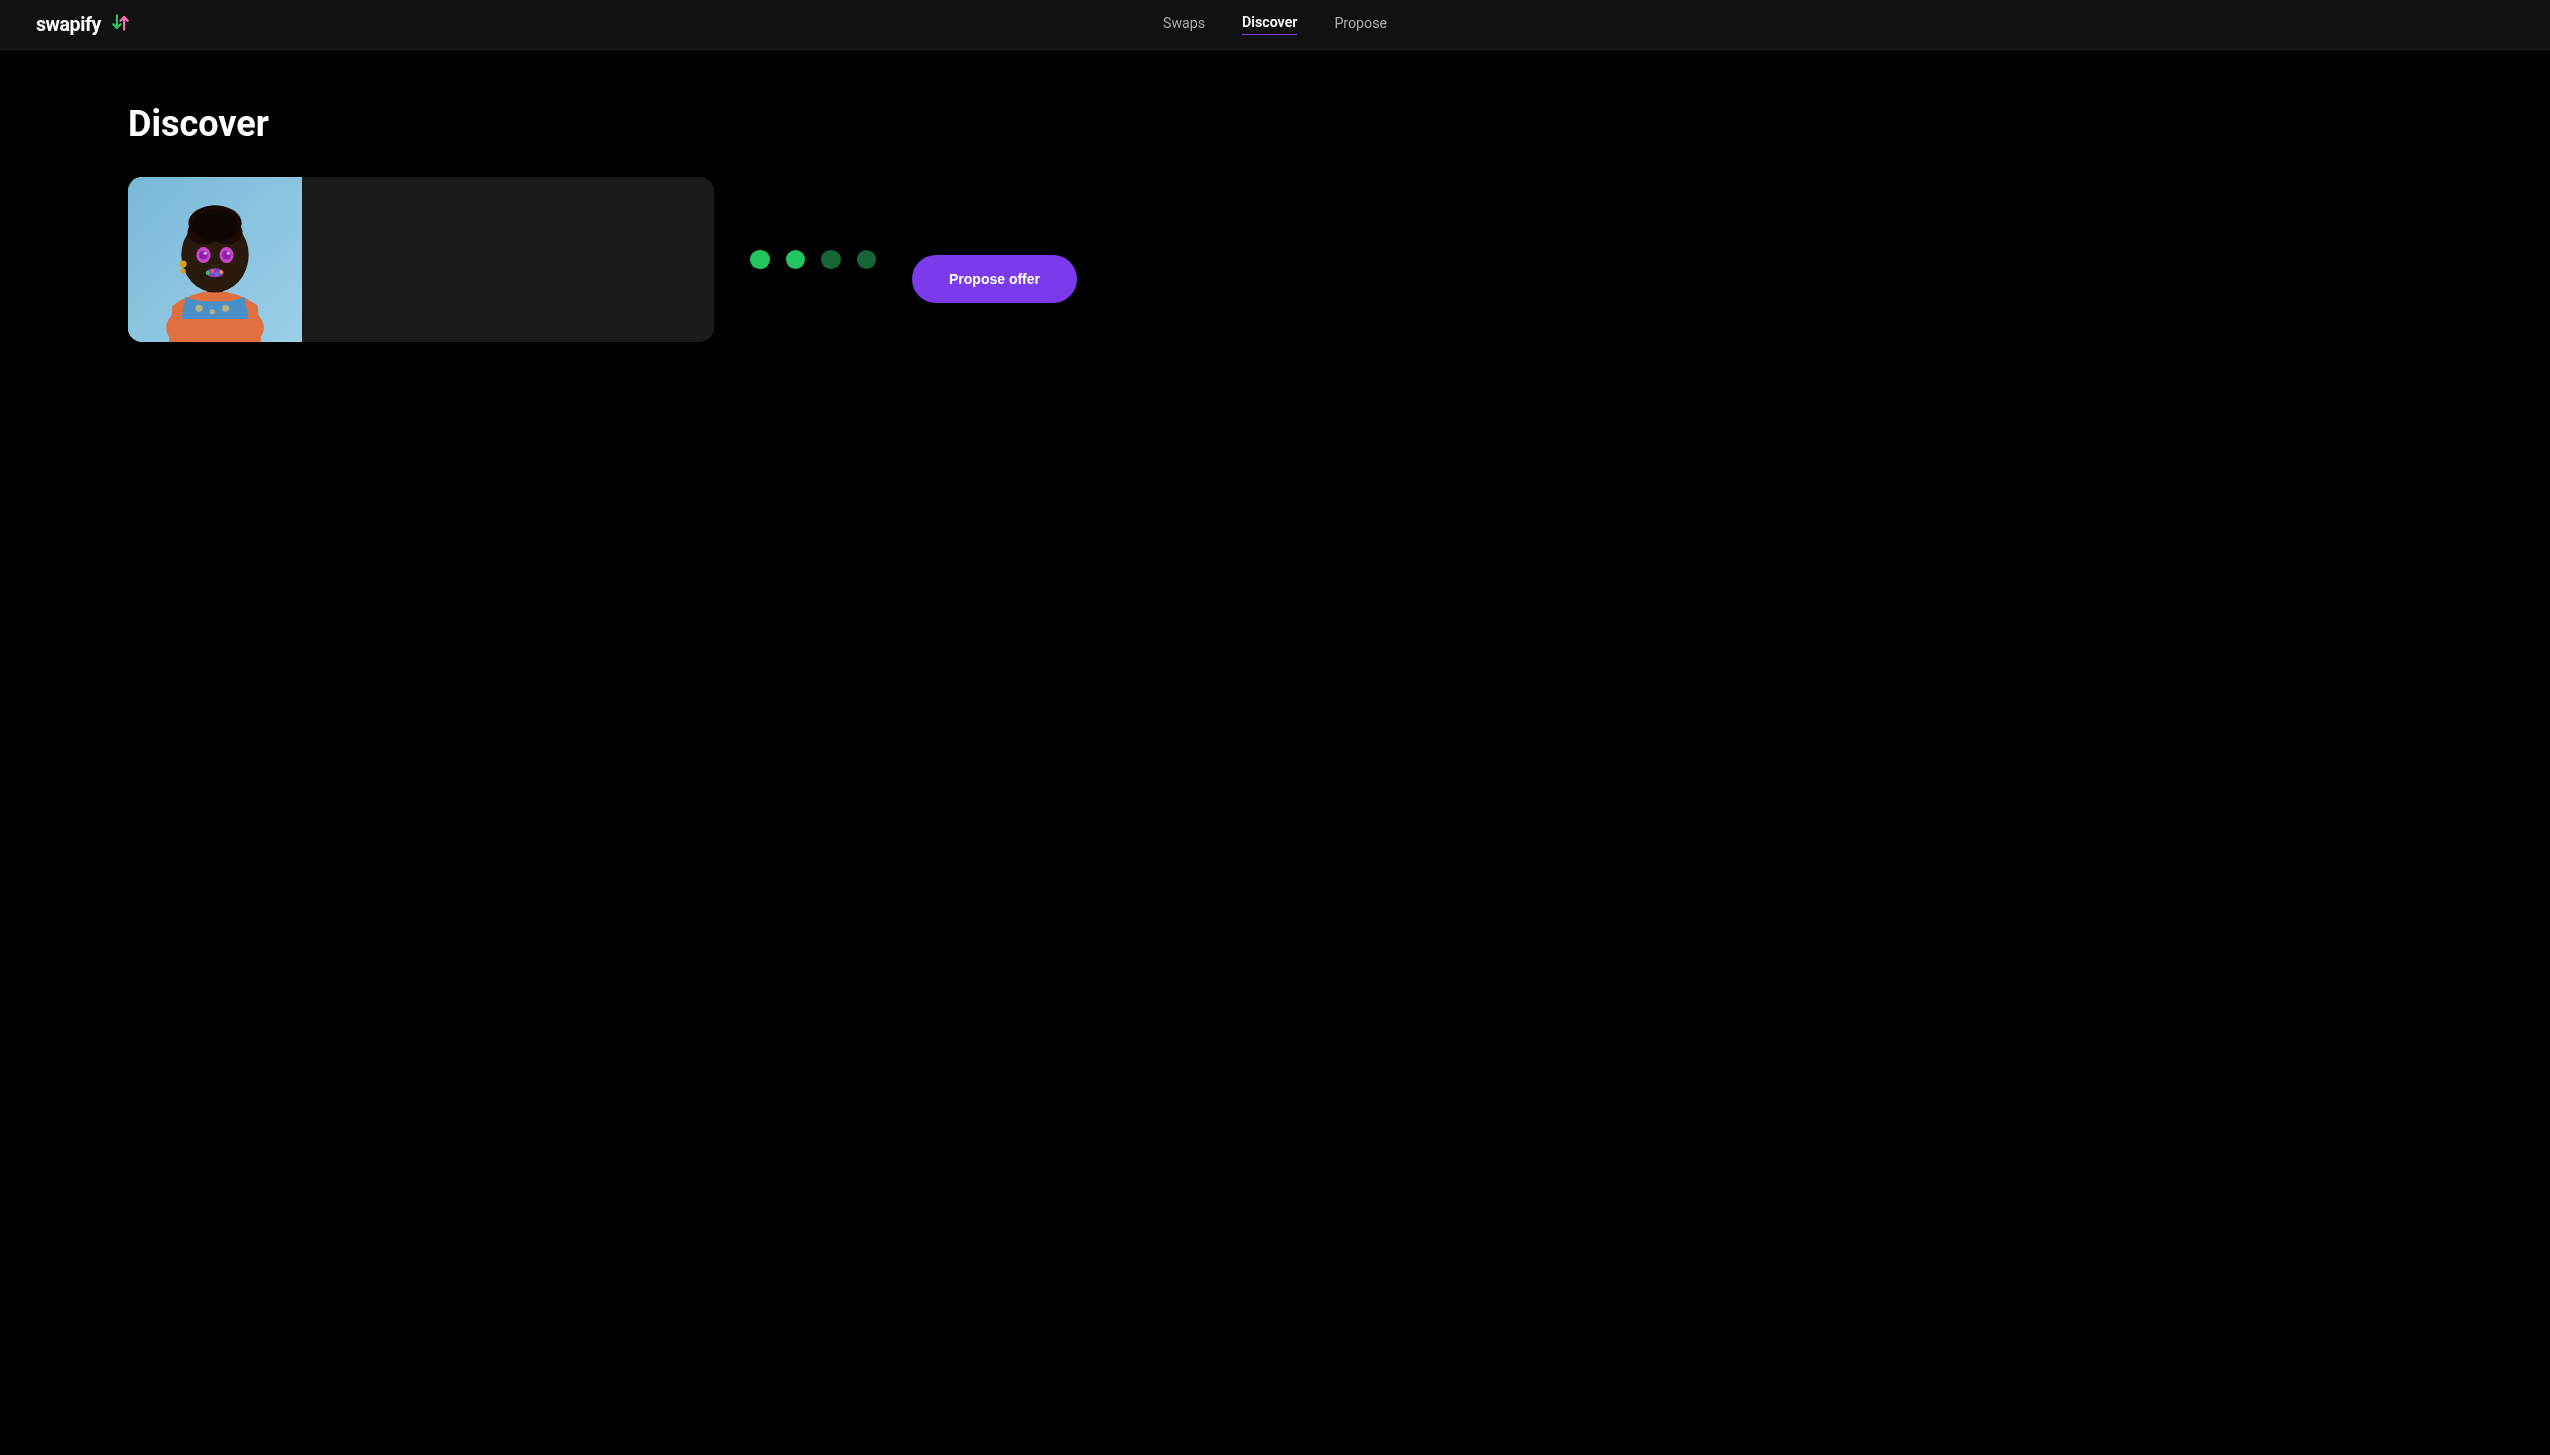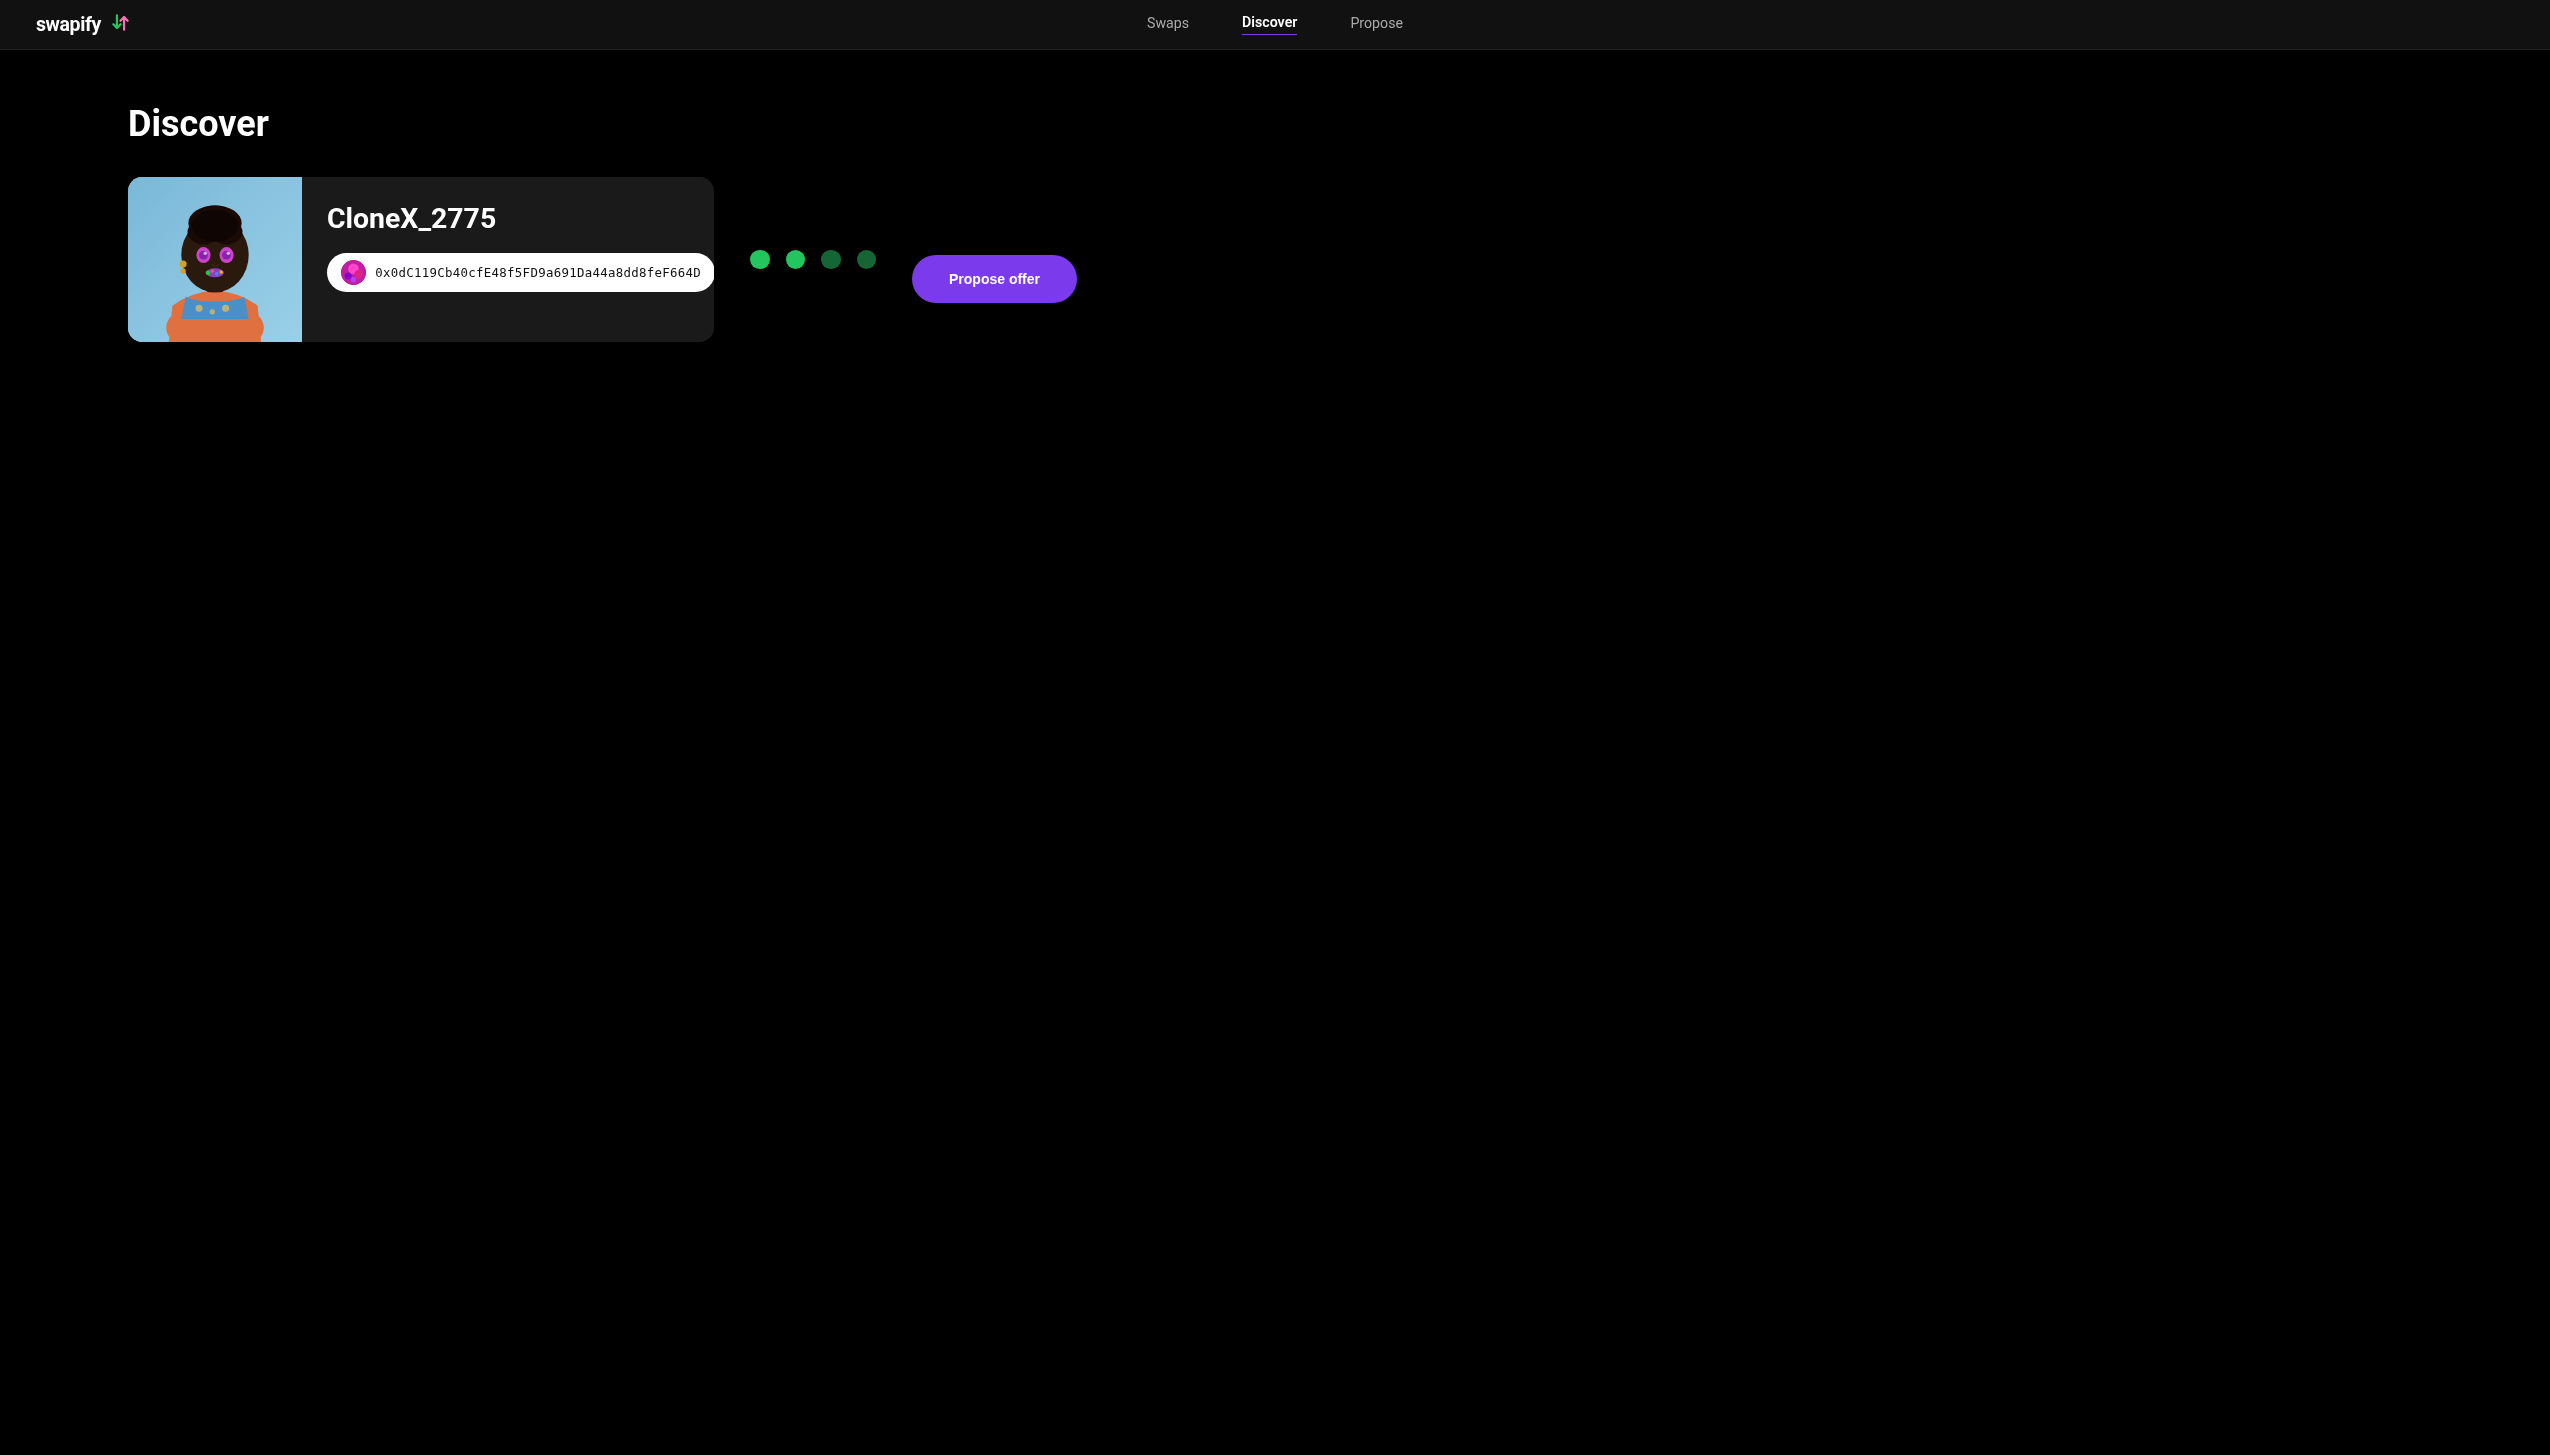--- a/index.html
+++ b/index.html
@@ -40,21 +40,21 @@
       letter-spacing: -0.4px;
     }
 
     .logo-icon {
       font-size: 19.5px;
     }
 
     .nav-links {
       display: flex;
       align-items: center;
-      gap: 53px;
+      gap: 37px;
       position: absolute;
       left: 50%;
       transform: translateX(-50%);
     }
 
     .nav-link {
       font-size: 14.2px;
       color: #aaaaaa;
       text-decoration: none;
       cursor: pointer;
@@ -272,36 +272,20 @@
             <circle cx="105" cy="107" r="2" fill="#ffaa22"></circle>
 
             <circle cx="62" cy="98" r="4" fill="#d4a020"></circle>
             <circle cx="62" cy="106" r="3" fill="#d4a020"></circle>
 
             <path d="M94 98 Q98 104 102 98" stroke="#3a2a1a" stroke-width="1.5" fill="none"></path>
           </svg>
         </div>
       </div>
 
-      <div class="nft-card-body">
-        <div class="nft-name">CloneX_2775</div>
-
-        <div class="nft-address-row">
-          <div class="nft-avatar-small">
-            <svg width="25" height="25" viewBox="0 0 28 28" xmlns="http://www.w3.org/2000/svg">
-              <rect width="28" height="28" rx="14" fill="#c020a0"></rect>
-              <circle cx="14" cy="10" r="6" fill="#ff44cc"></circle>
-              <circle cx="8" cy="18" r="4" fill="#8800cc"></circle>
-              <circle cx="20" cy="16" r="5" fill="#dd2288"></circle>
-              <circle cx="14" cy="22" r="3" fill="#aa44ff"></circle>
-            </svg>
-          </div>
-          <span class="nft-address-text">0x0dC119Cb40cfE48f5FD9a691Da44a8dd8feF664D</span>
-        </div>
-      </div>
     </div>
 
     <div class="dots-container">
       <div class="dot dot-bright"></div>
       <div class="dot dot-bright"></div>
       <div class="dot dot-dim"></div>
       <div class="dot dot-dim"></div>
     </div>
 
     <button class="propose-offer-btn">Propose offer</button>

